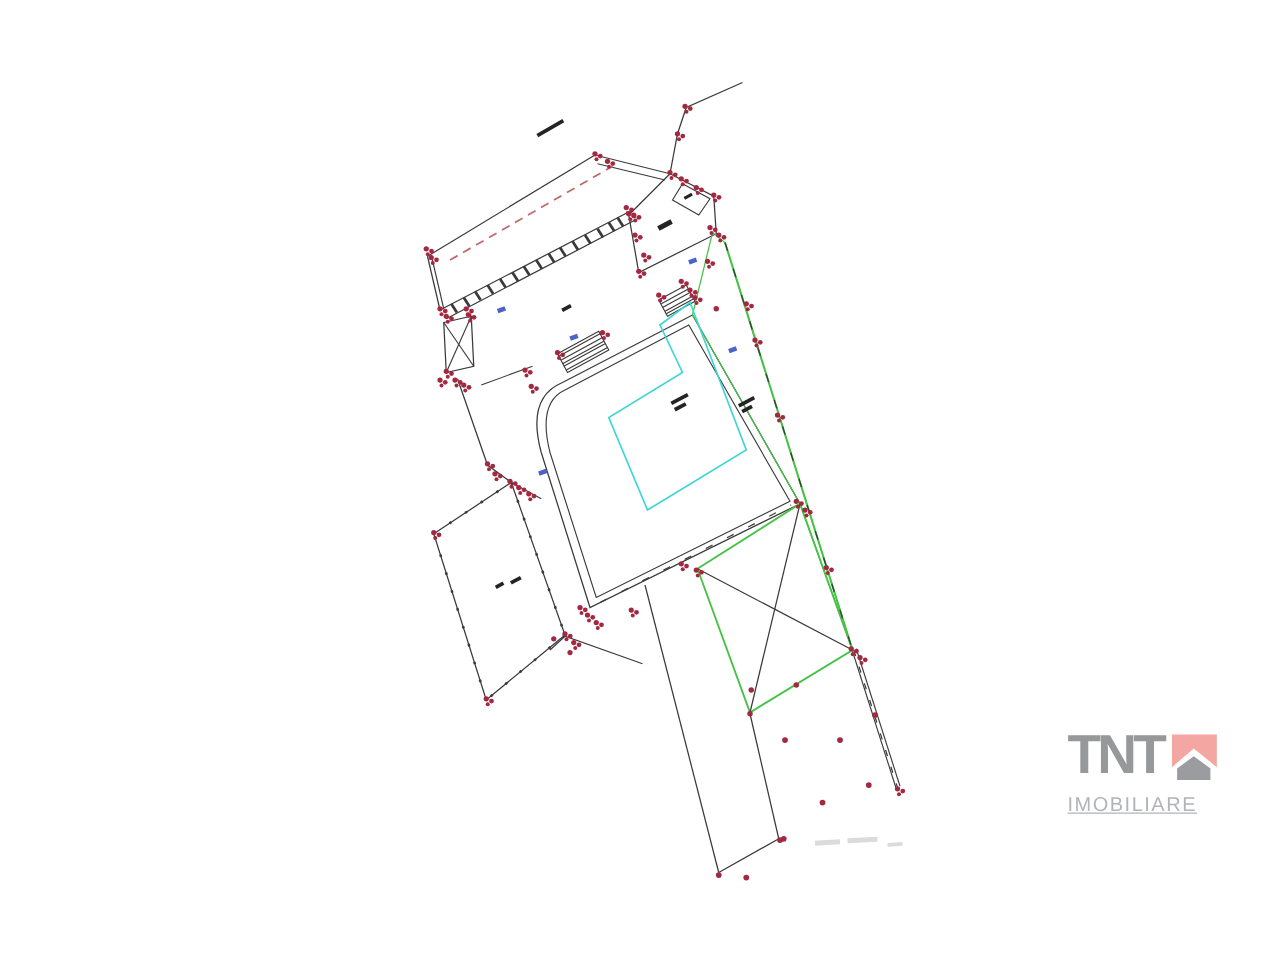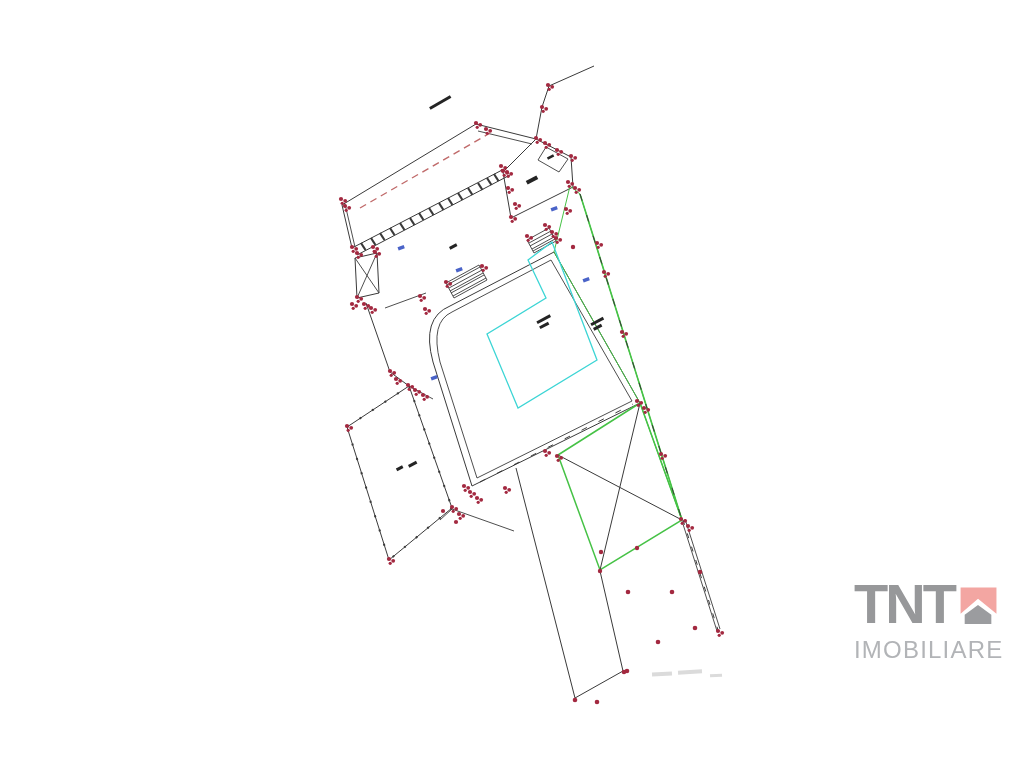--- a/index.html
+++ b/index.html
@@ -24,27 +24,28 @@
   .bluelbl{fill:var(--point-blue,#4a63c8);}
   .smudge{fill:#242424;}
   .graysm{fill:var(--smudge-gray,#c8c8c8);opacity:.65;}
   .tick{stroke:var(--line,#3a3a3a);stroke-width:2.2;}
   .edgedots{stroke:var(--line,#3a3a3a);stroke-width:2;fill:none;}
 
   
   .logo{position:absolute;left:854px;top:582px;width:150px;}
   .logo-row{display:flex;align-items:flex-start;height:48px;}
   .logo-text{
-    font-size:56px;line-height:44px;font-weight:800;letter-spacing:-3px;
+    font-size:44px;line-height:44px;font-weight:800;letter-spacing:-3px;
     color:var(--brand-gray,#97989a);
   }
   .logo-icon{width:41px;height:41px;margin-left:3px;margin-top:2px;}
   .logo-sub{
-    margin-top:6px;font-size:24px;font-weight:400;letter-spacing:1.2px;
+    margin-top:6px;font-size:16px;font-weight:400;letter-spacing:1.2px;
     color:var(--subtitle-gray,#b2b4b7);
+    text-decoration:underline;
   }
 </style>
 </head>
 <body>
 
 <div class="plan-wrap">
 <svg class="plan" viewBox="0 0 1024 768" xmlns="http://www.w3.org/2000/svg">
   <defs>
     <pattern id="patHatch" width="7" height="7" patternUnits="userSpaceOnUse" patternTransform="rotate(-24)">
       <line x1="3.5" y1="-1" x2="3.5" y2="8" class="hatchline"></line>

